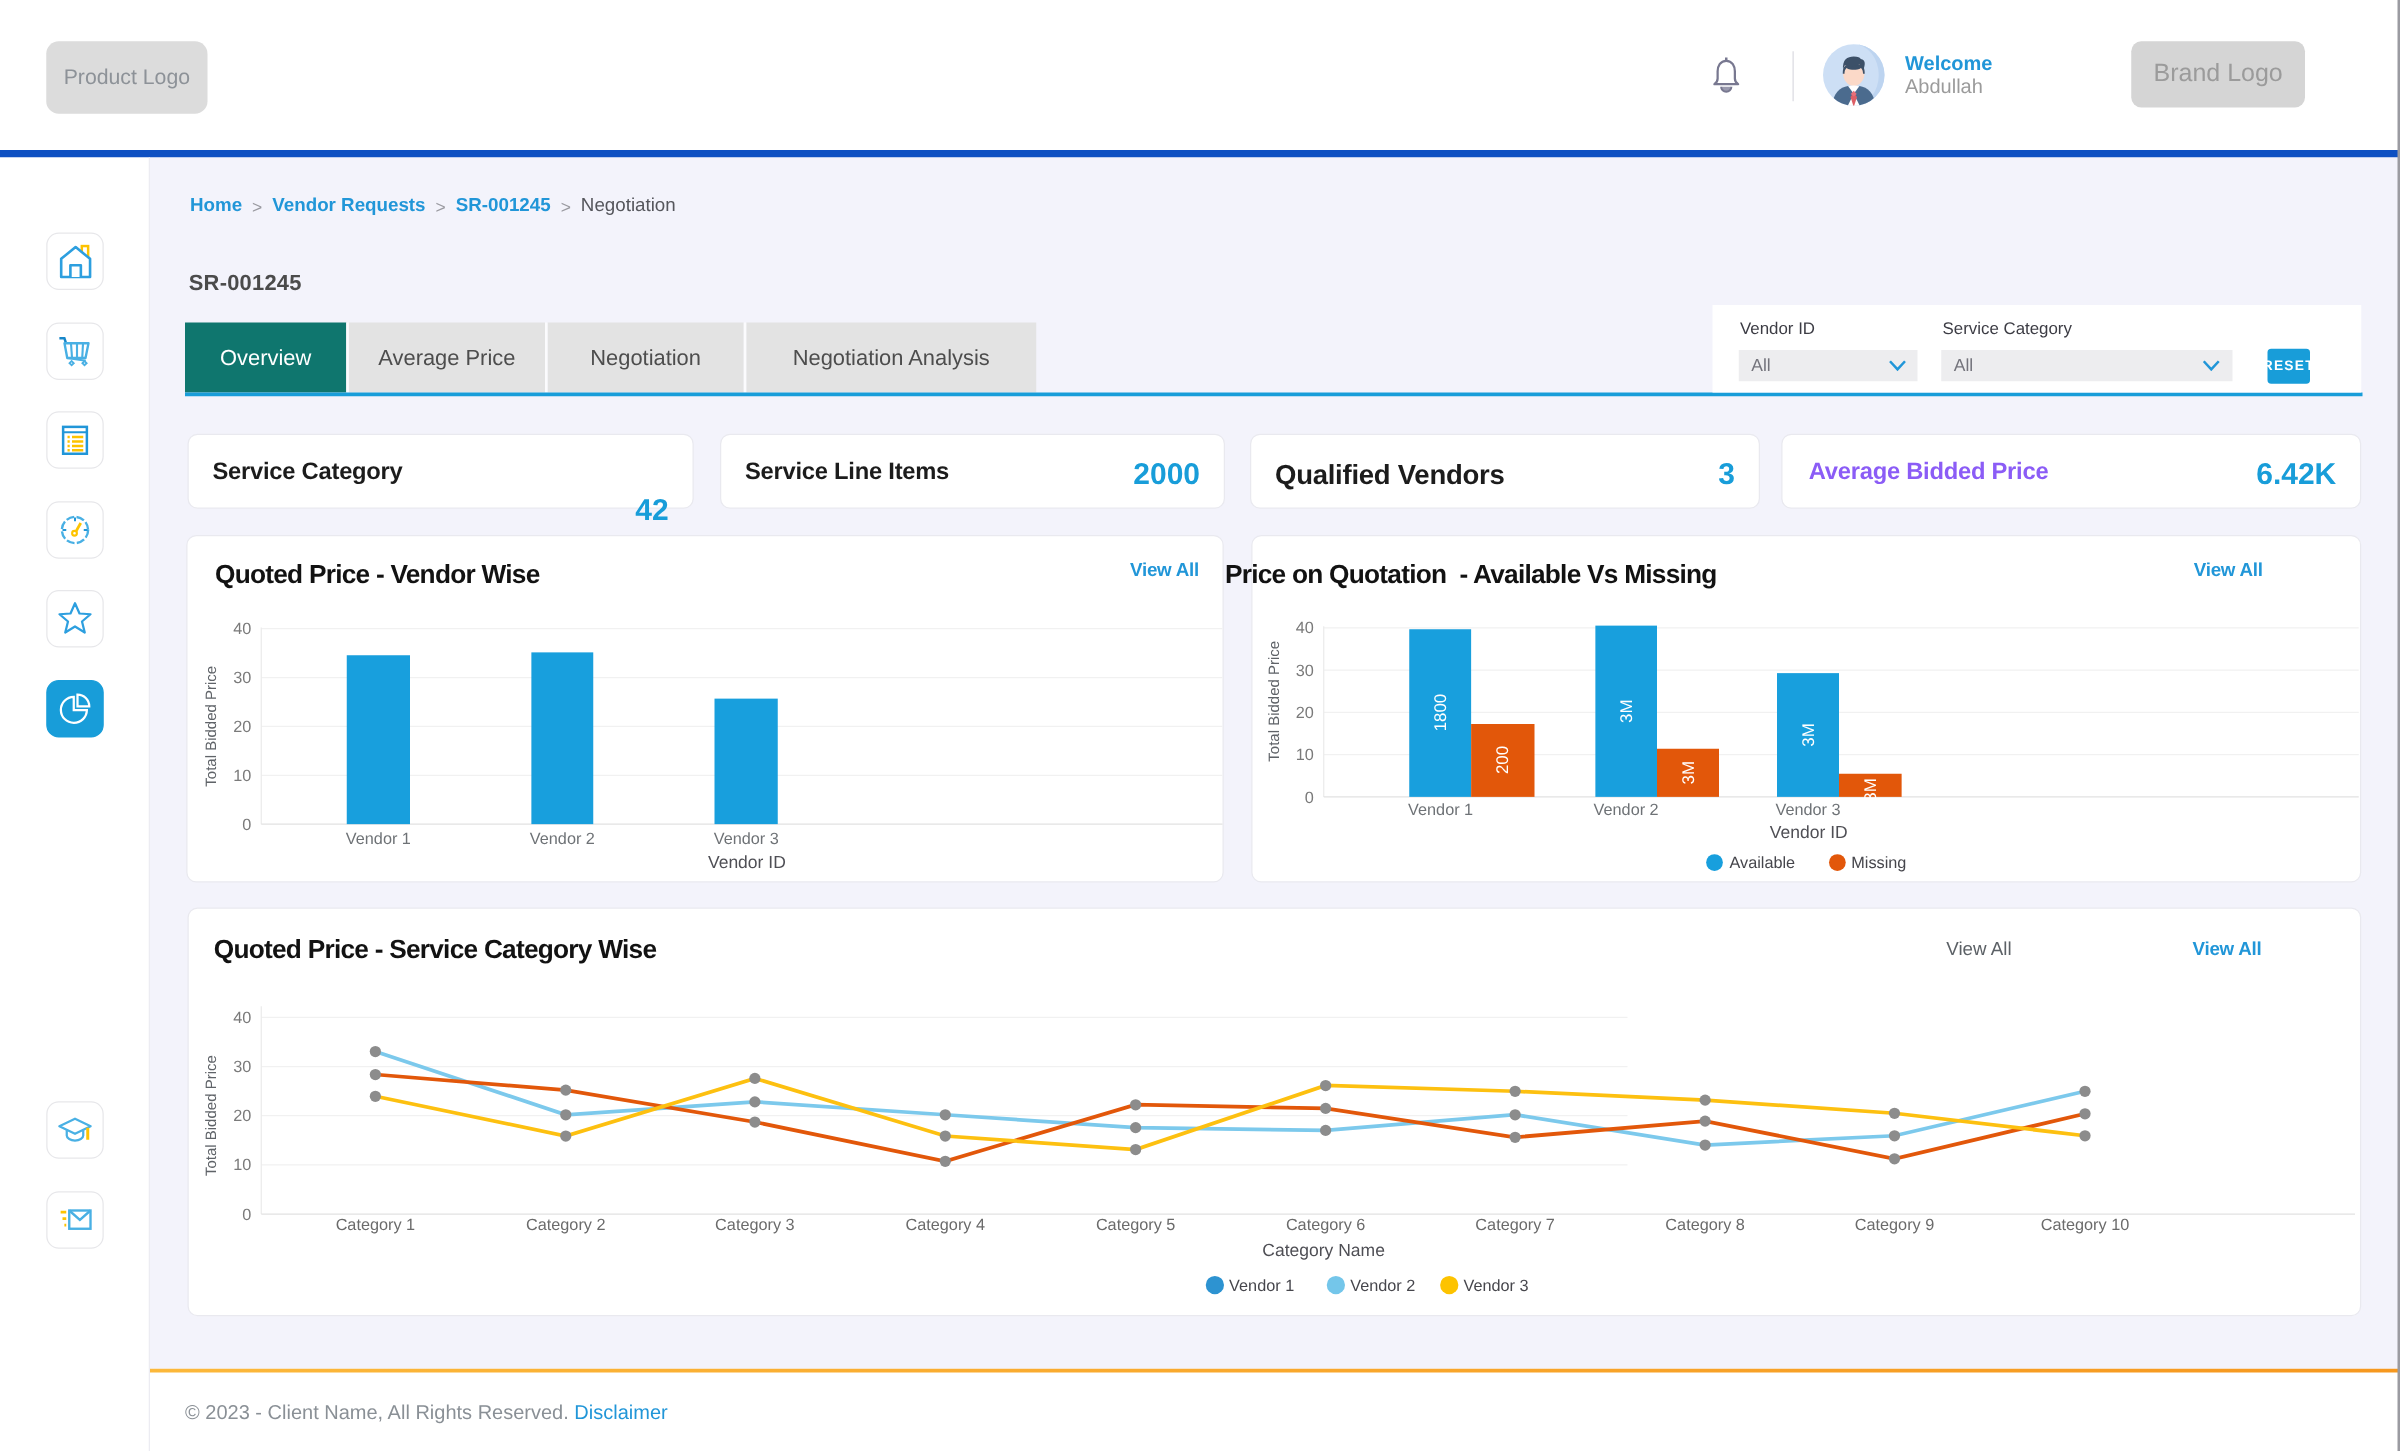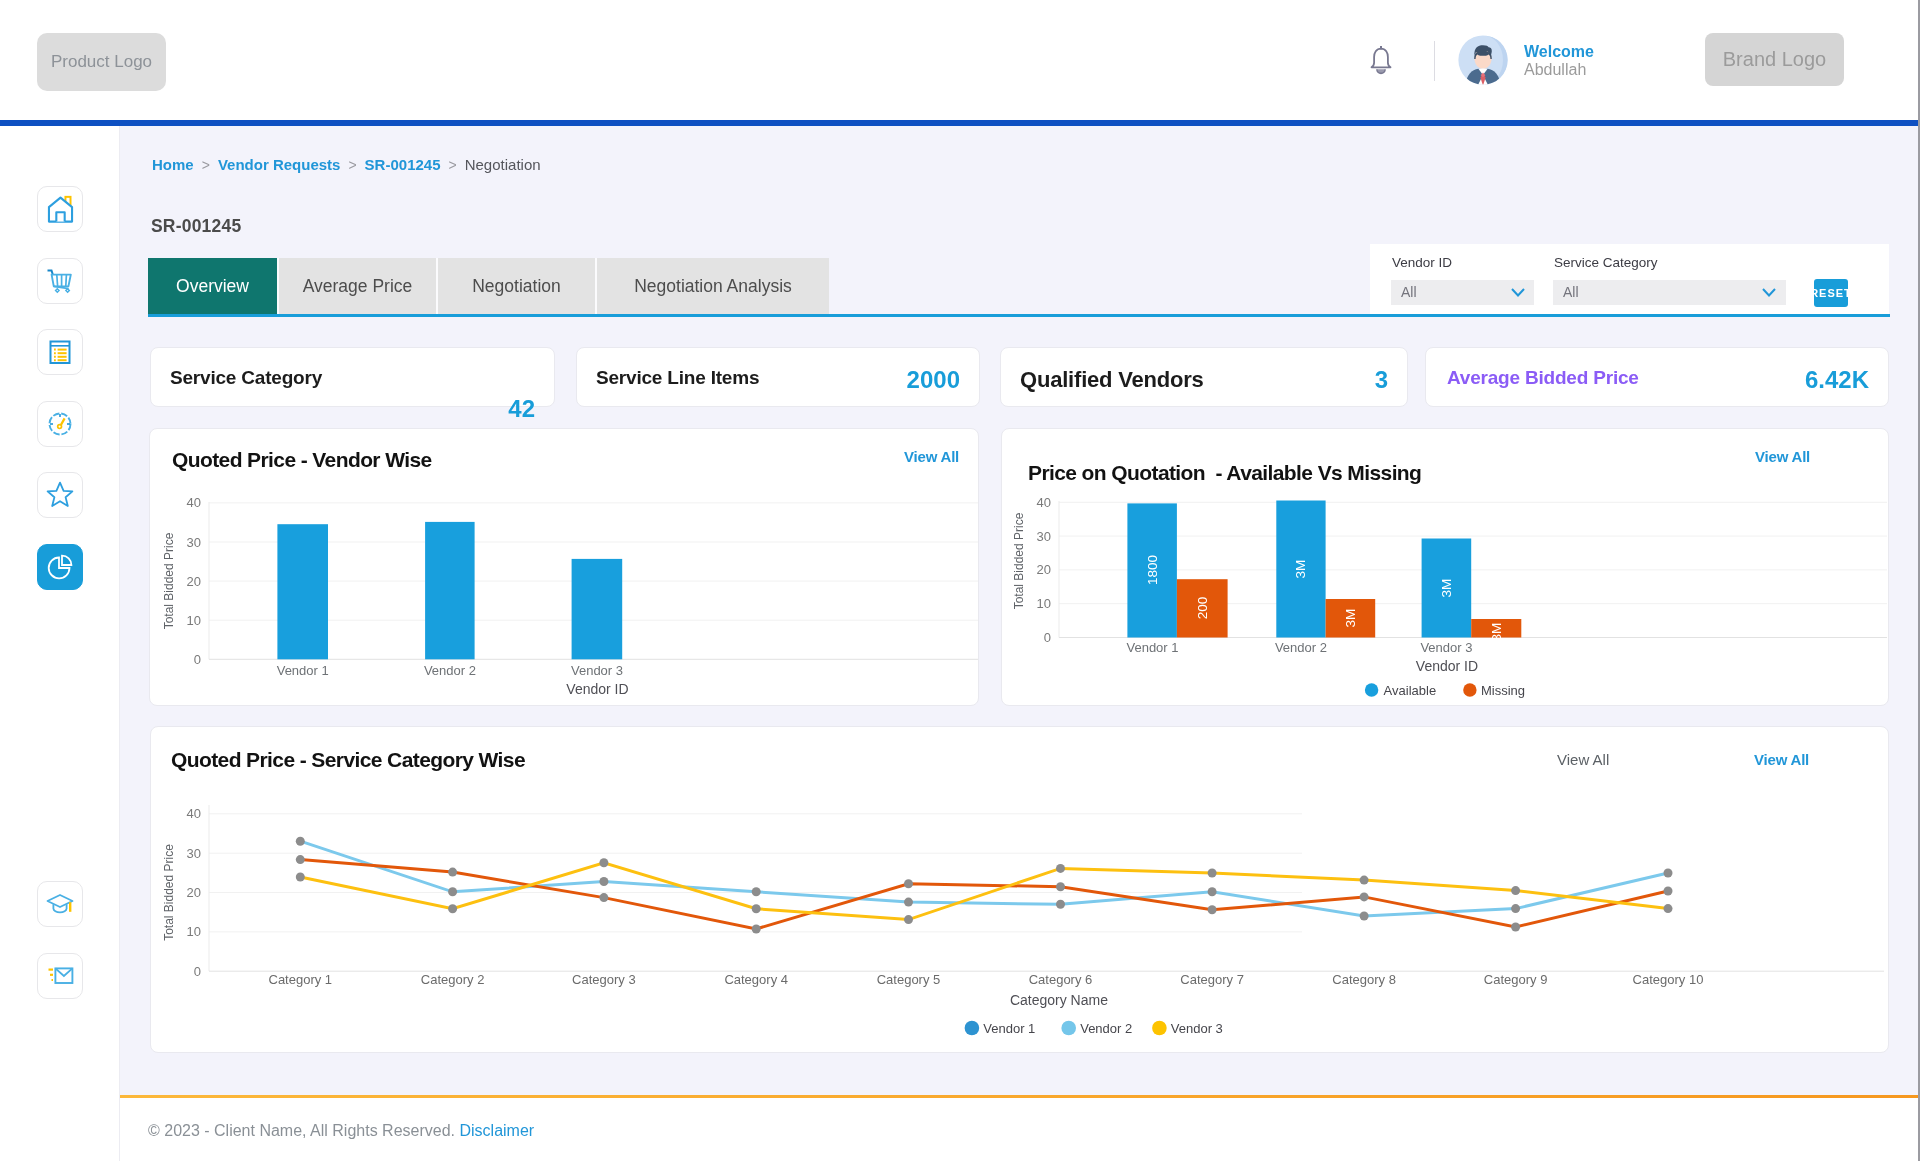--- a/index.html
+++ b/index.html
@@ -222,21 +222,21 @@
   <g font-size="13" fill="#6e7276" text-anchor="middle">
     <text x="153.7" y="247">Vendor 1</text>
       <text x="300.9" y="247">Vendor 2</text>
       <text x="448" y="247">Vendor 3</text>
   </g>
   <text x="448.5" y="266" font-size="14" fill="#4f4f55" text-anchor="middle">Vendor ID</text>
   <text transform="rotate(-90 20 153)" x="20" y="157" font-size="12" fill="#5f6368" text-anchor="middle">Total Bidded Price</text>
 </svg>
 
 <div class="card" style="left:1001px;top:428px;width:888px;height:278px;"></div>
-<div class="ctitle" style="left:1028px;top:448px;margin-top:13px;">Price on Quotation&nbsp; - Available Vs Missing</div>
+<div class="ctitle" style="left:980px;top:448px;">Price on Quotation&nbsp; - Available Vs Missing</div>
 <div class="viewall" style="left:1755px;top:448px;">View All</div>
 <svg class="abs" style="left:1001px;top:428px;" width="888" height="278" viewBox="0 0 888 278">
   <g stroke="#f1f1f1" stroke-width="1">
     <line x1="58" y1="74.3" x2="886" y2="74.3"></line>
     <line x1="58" y1="108.1" x2="886" y2="108.1"></line>
     <line x1="58" y1="141.9" x2="886" y2="141.9"></line>
     <line x1="58" y1="175.7" x2="886" y2="175.7"></line>
   </g>
   <line x1="58" y1="73" x2="58" y2="209.5" stroke="#ebebeb" stroke-width="1"></line>
   <line x1="58" y1="209.5" x2="886" y2="209.5" stroke="#e2e2e2" stroke-width="1"></line>

